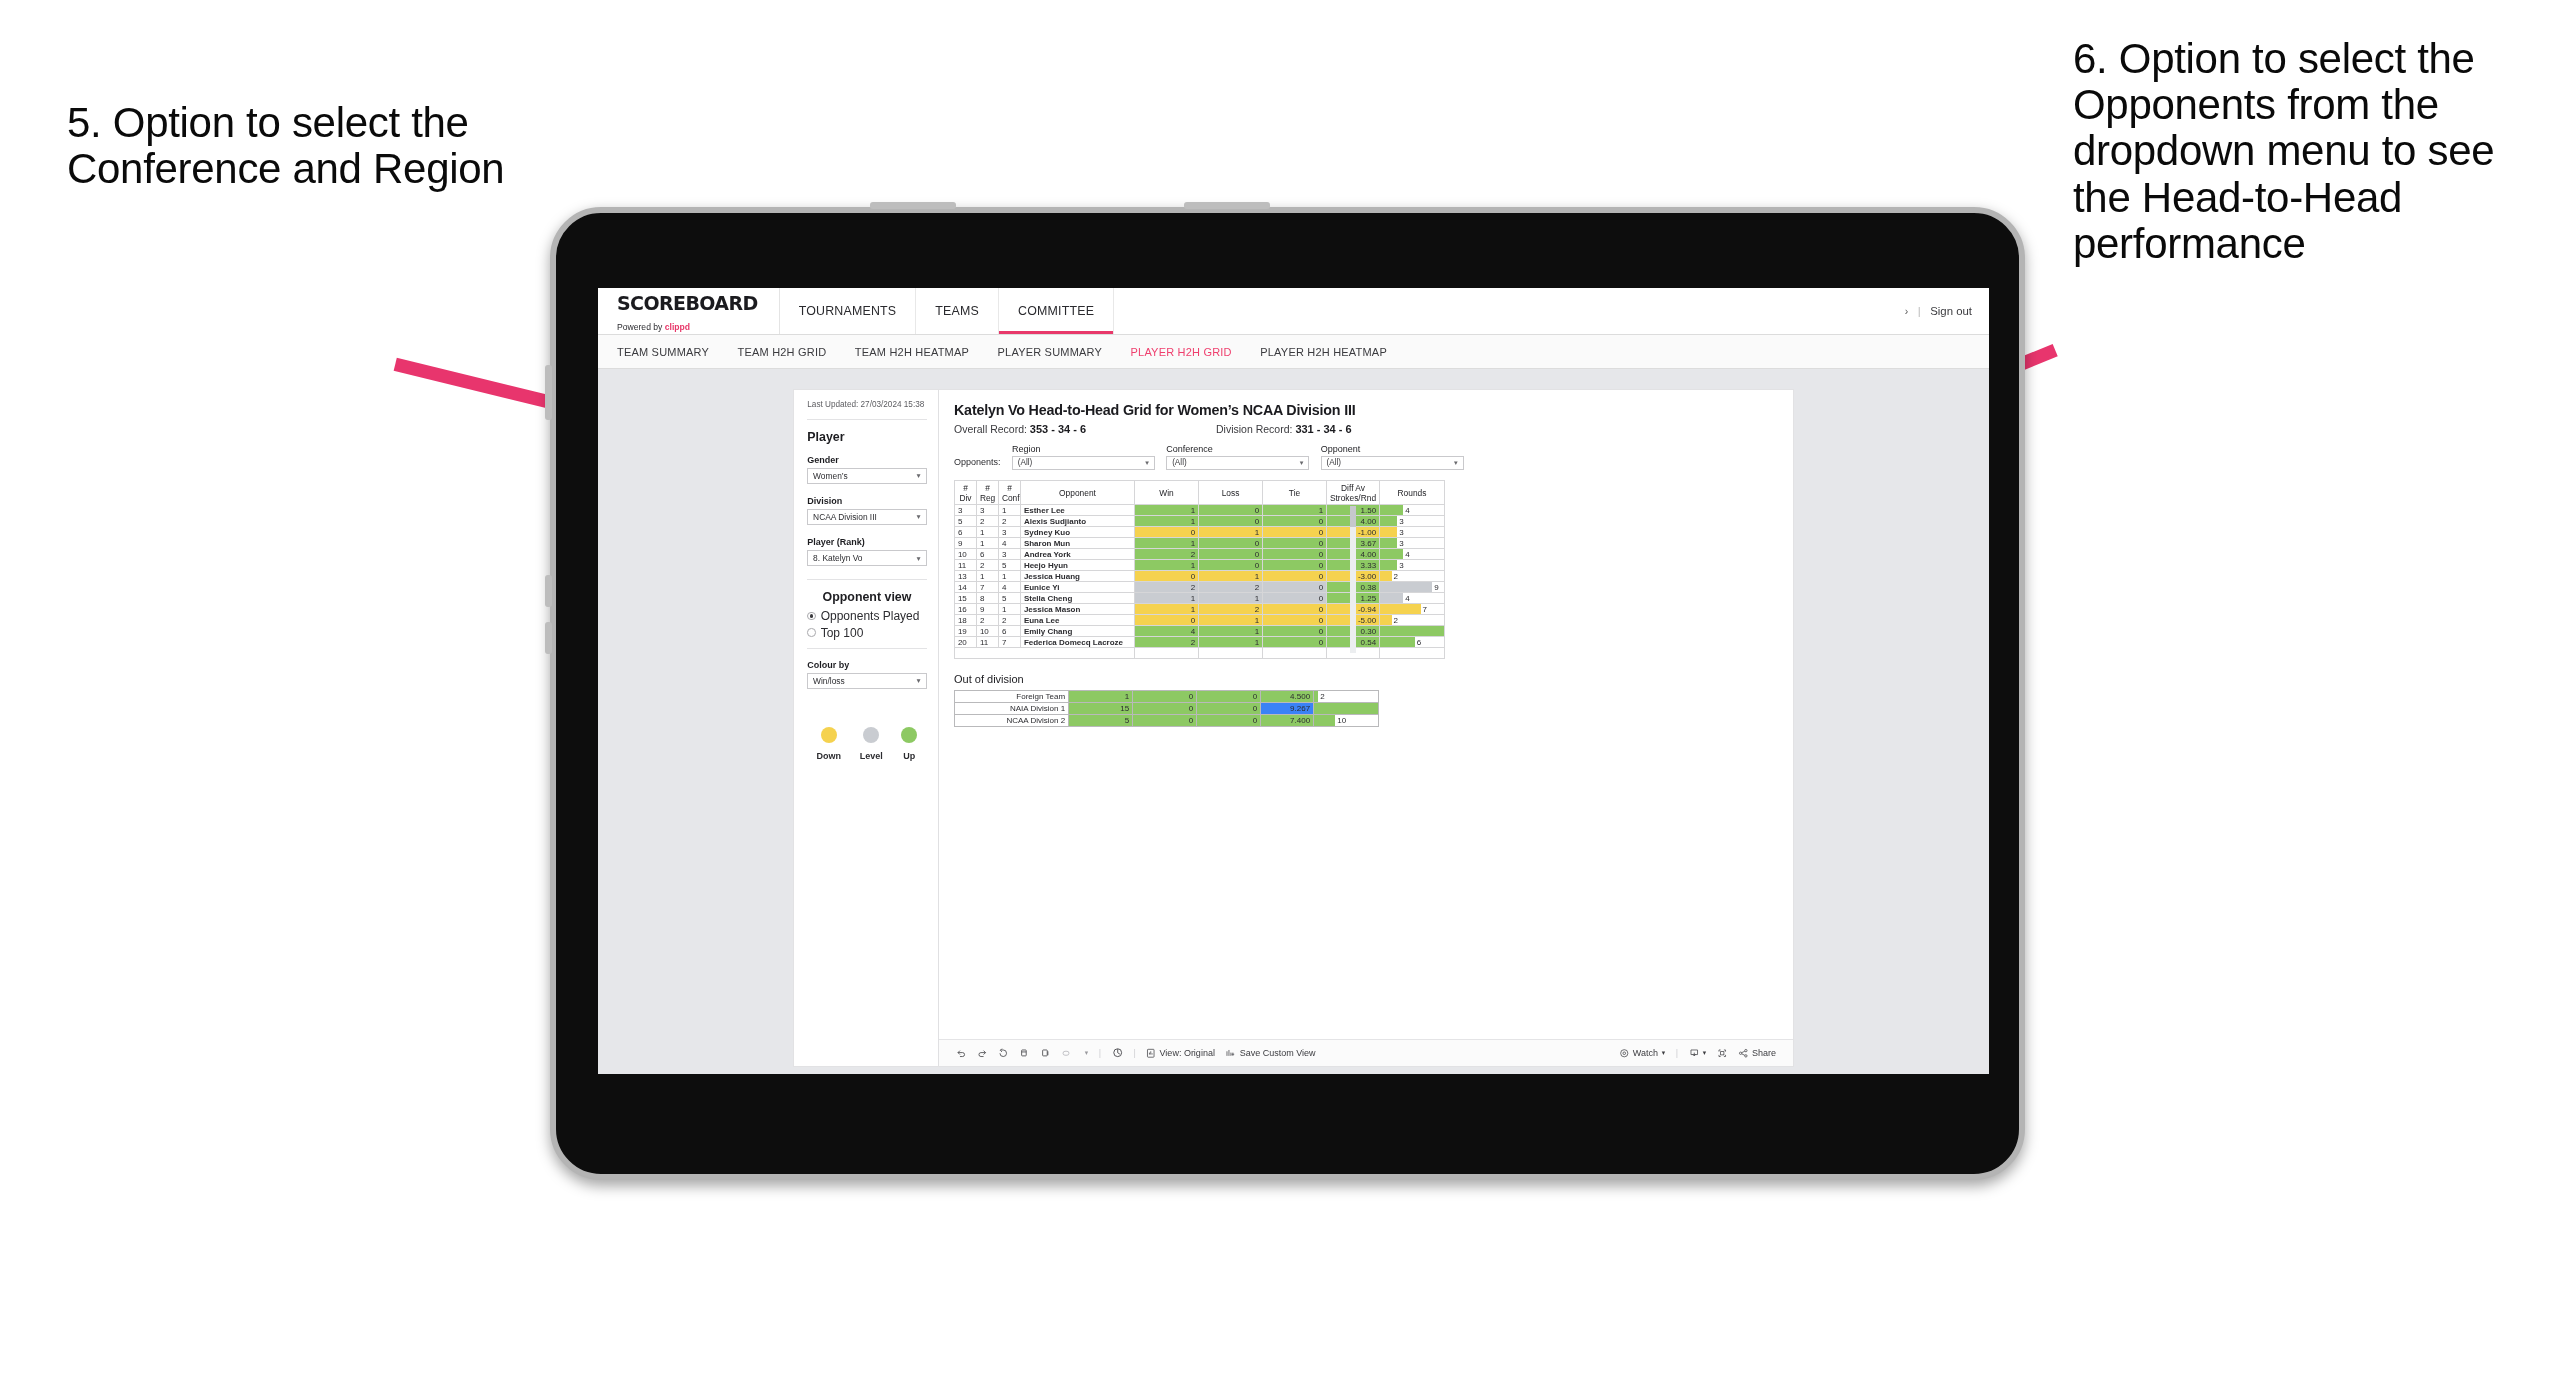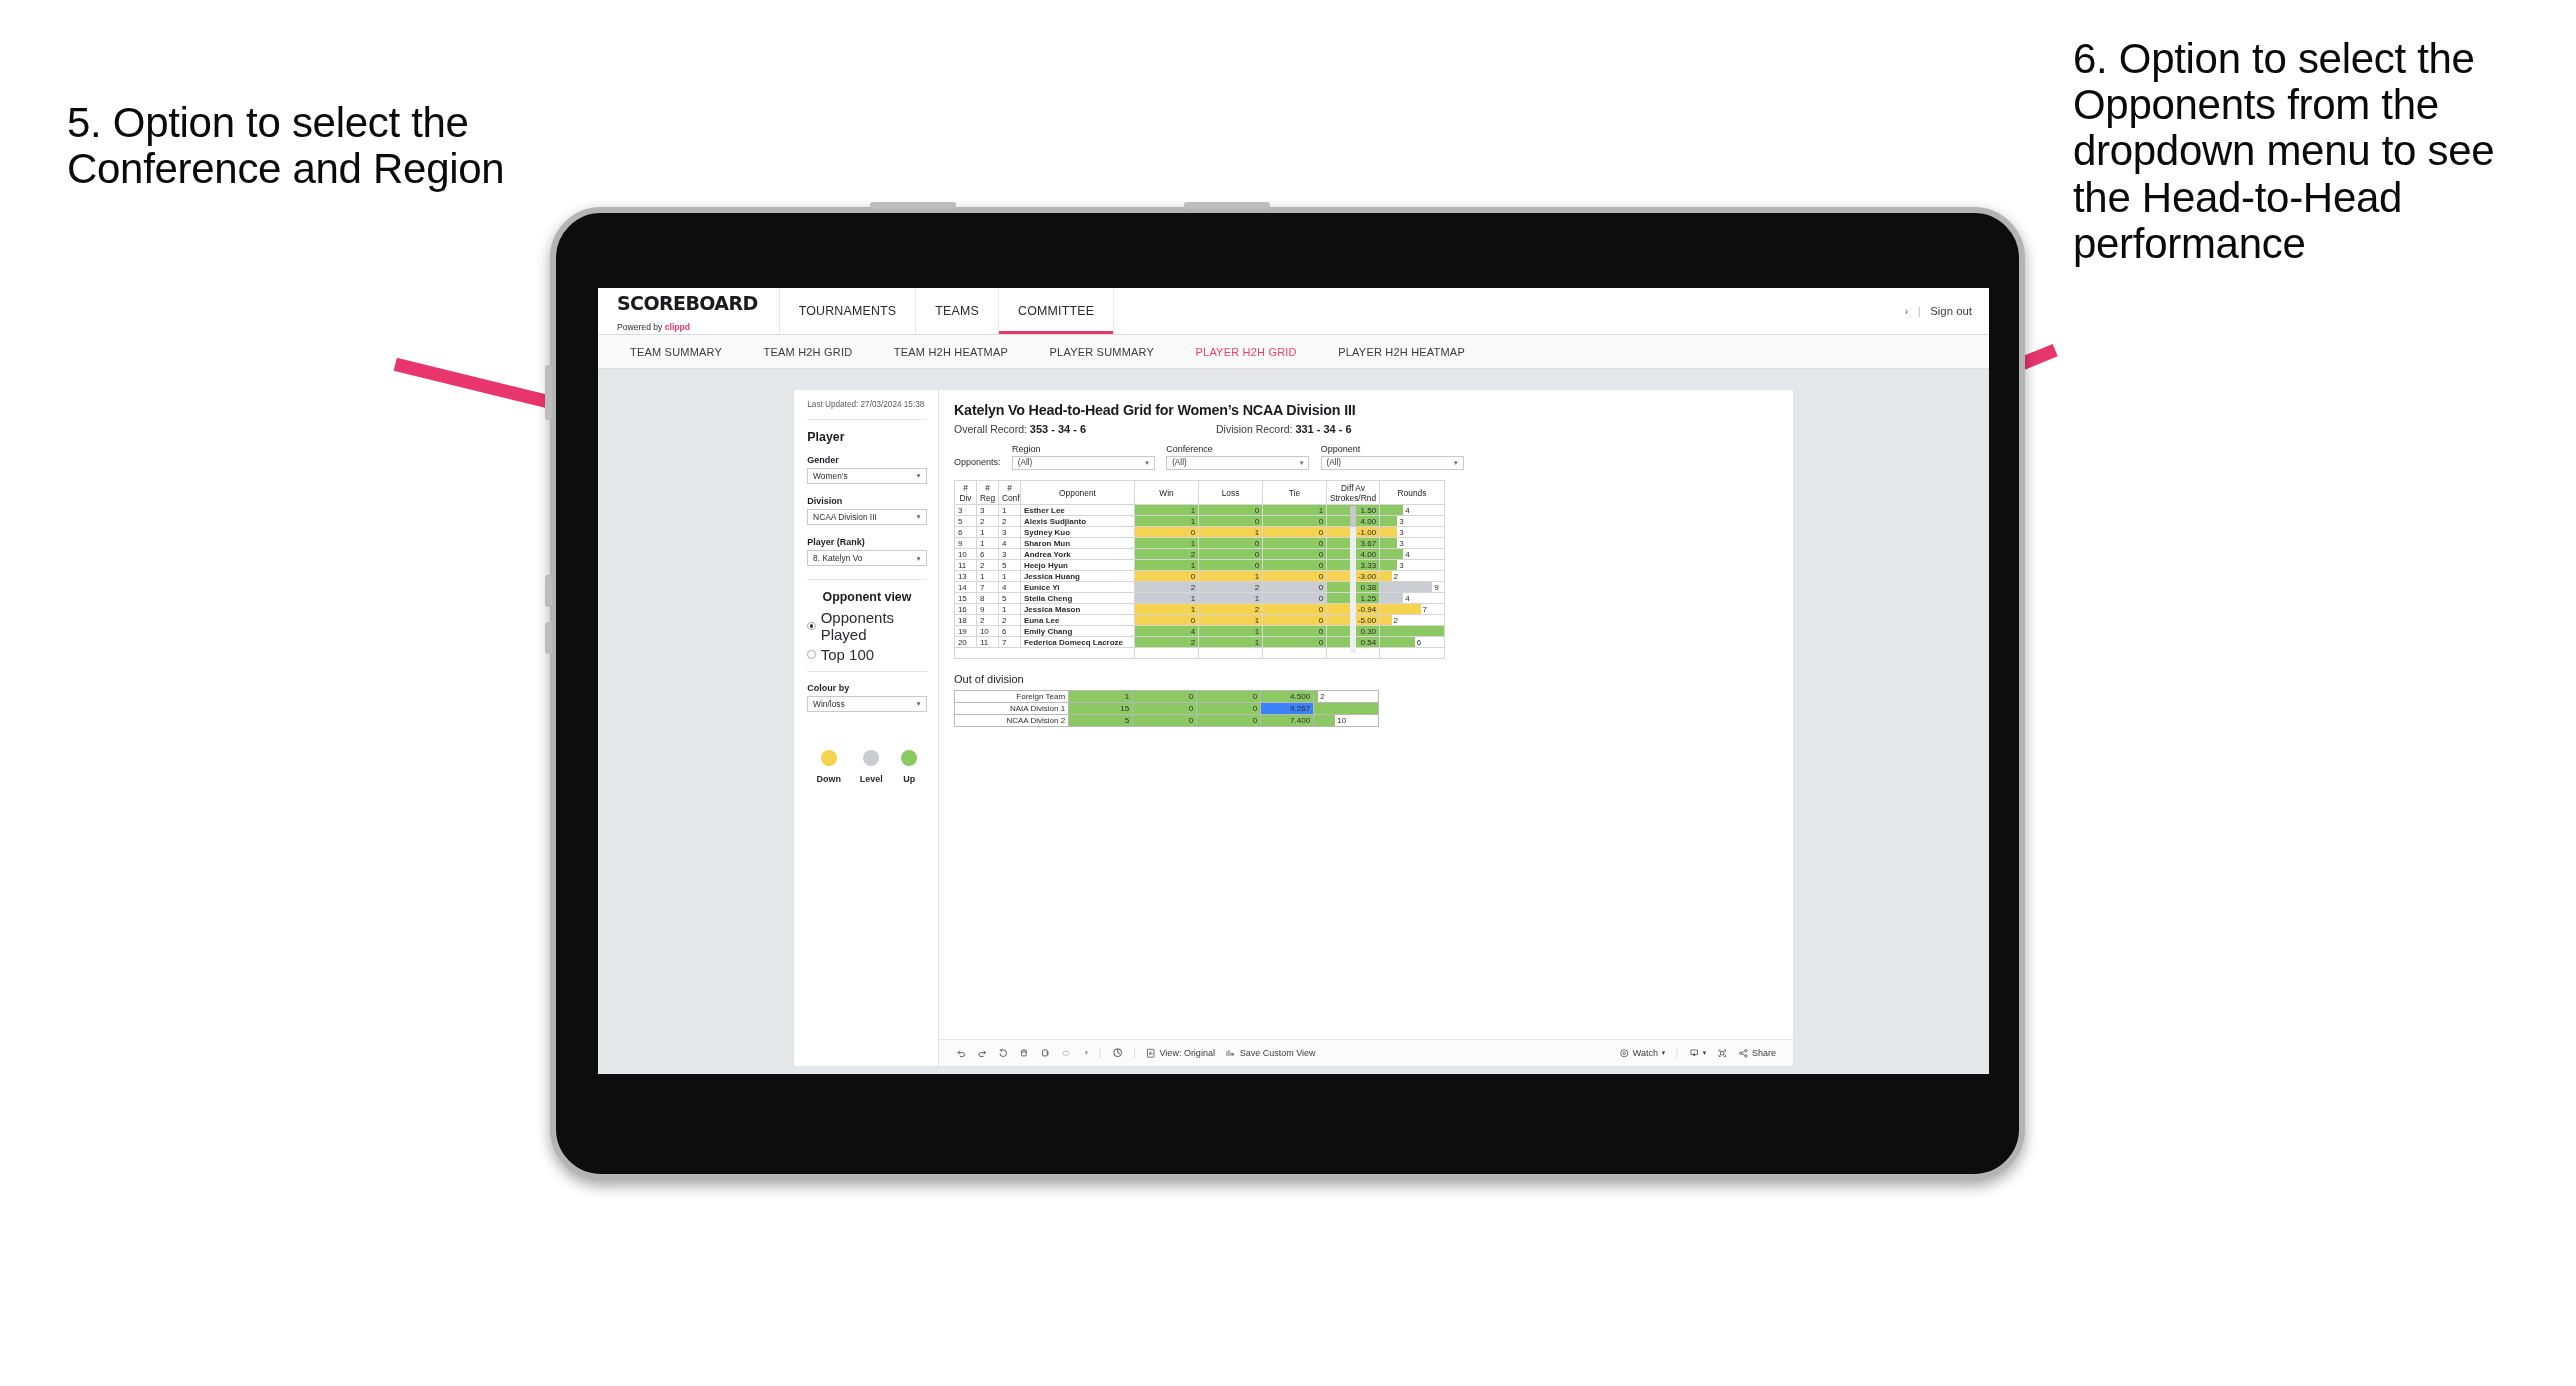--- a/index.html
+++ b/index.html
@@ -111,21 +111,21 @@
   .hdr-sep { color: #bbb; }
 
   
   .sub-nav {
     height: 34px; background: #fafafa;
     display: flex; align-items: center;
     padding-left: 19px; gap: 28.5px;
     border-bottom: 1px solid #dcdcdc;
   }
   .sub-nav-item {
-    font-size: 11px; color: #3a3a3e; letter-spacing: 0.2px; cursor: pointer; margin-left: 13px;
+    font-size: 11px; color: #3a3a3e; letter-spacing: 0.2px; cursor: pointer;
   }
   .sub-nav-item.active { color: #ef3e6d; }
 
   
   .workspace {
     background:#e6e7ea;
     height: calc(786px - 47px - 34px);
     padding: 21px 0 0 0;
     position: relative;
   }
@@ -151,21 +151,21 @@
   .side-h1 { font-size: 12.4px; font-weight: 700; color:#1d1d21; margin-bottom: 10.5px;}
   .side-h2 { font-size: 12.4px; font-weight: 700; color:#1d1d21; margin-bottom: 4.8px; text-align:center;}
   .field-label { font-size: 9px; font-weight: 700; color: #1d1d21; margin-bottom: 2.9px; }
   .select-box {
     height: 16px; border: 1px solid #c9c9cc; background:#fff;
     display:flex; align-items:center; justify-content:space-between;
     padding: 0 3.8px 0 4.8px; font-size: 8.4px; color:#2c2c30; margin-bottom: 12.4px;
     cursor: pointer;
   }
   .select-box .caret { font-size: 6.7px; color:#6a6a6e; }
-  .radio-row { display:flex; align-items:center; gap:4.8px; margin-bottom: 2.9px; font-size: 15px; cursor:pointer;}
+  .radio-row { display:flex; align-items:center; gap:4.8px; margin-bottom: 2.9px; font-size: 12px; cursor:pointer;}
   .radio {
     width: 8.6px; height: 8.6px; border-radius: 50%;
     border: 1px solid #a8a8ac; background:#fff;
     display:flex; align-items:center; justify-content:center; flex:none;
   }
   .radio.on::after { content:""; width:3.8px; height:3.8px; border-radius:50%; background:#3a3a3e; }
   .legend { display:flex; justify-content:space-around; margin-top: 38px; }
   .legend-item { display:flex; flex-direction:column; align-items:center; gap:8.6px; }
   .dot { width: 16px; height: 16px; border-radius: 50%; }
   .legend-lbl { font-size: 9px; font-weight:700; color:#2c2c30;}

